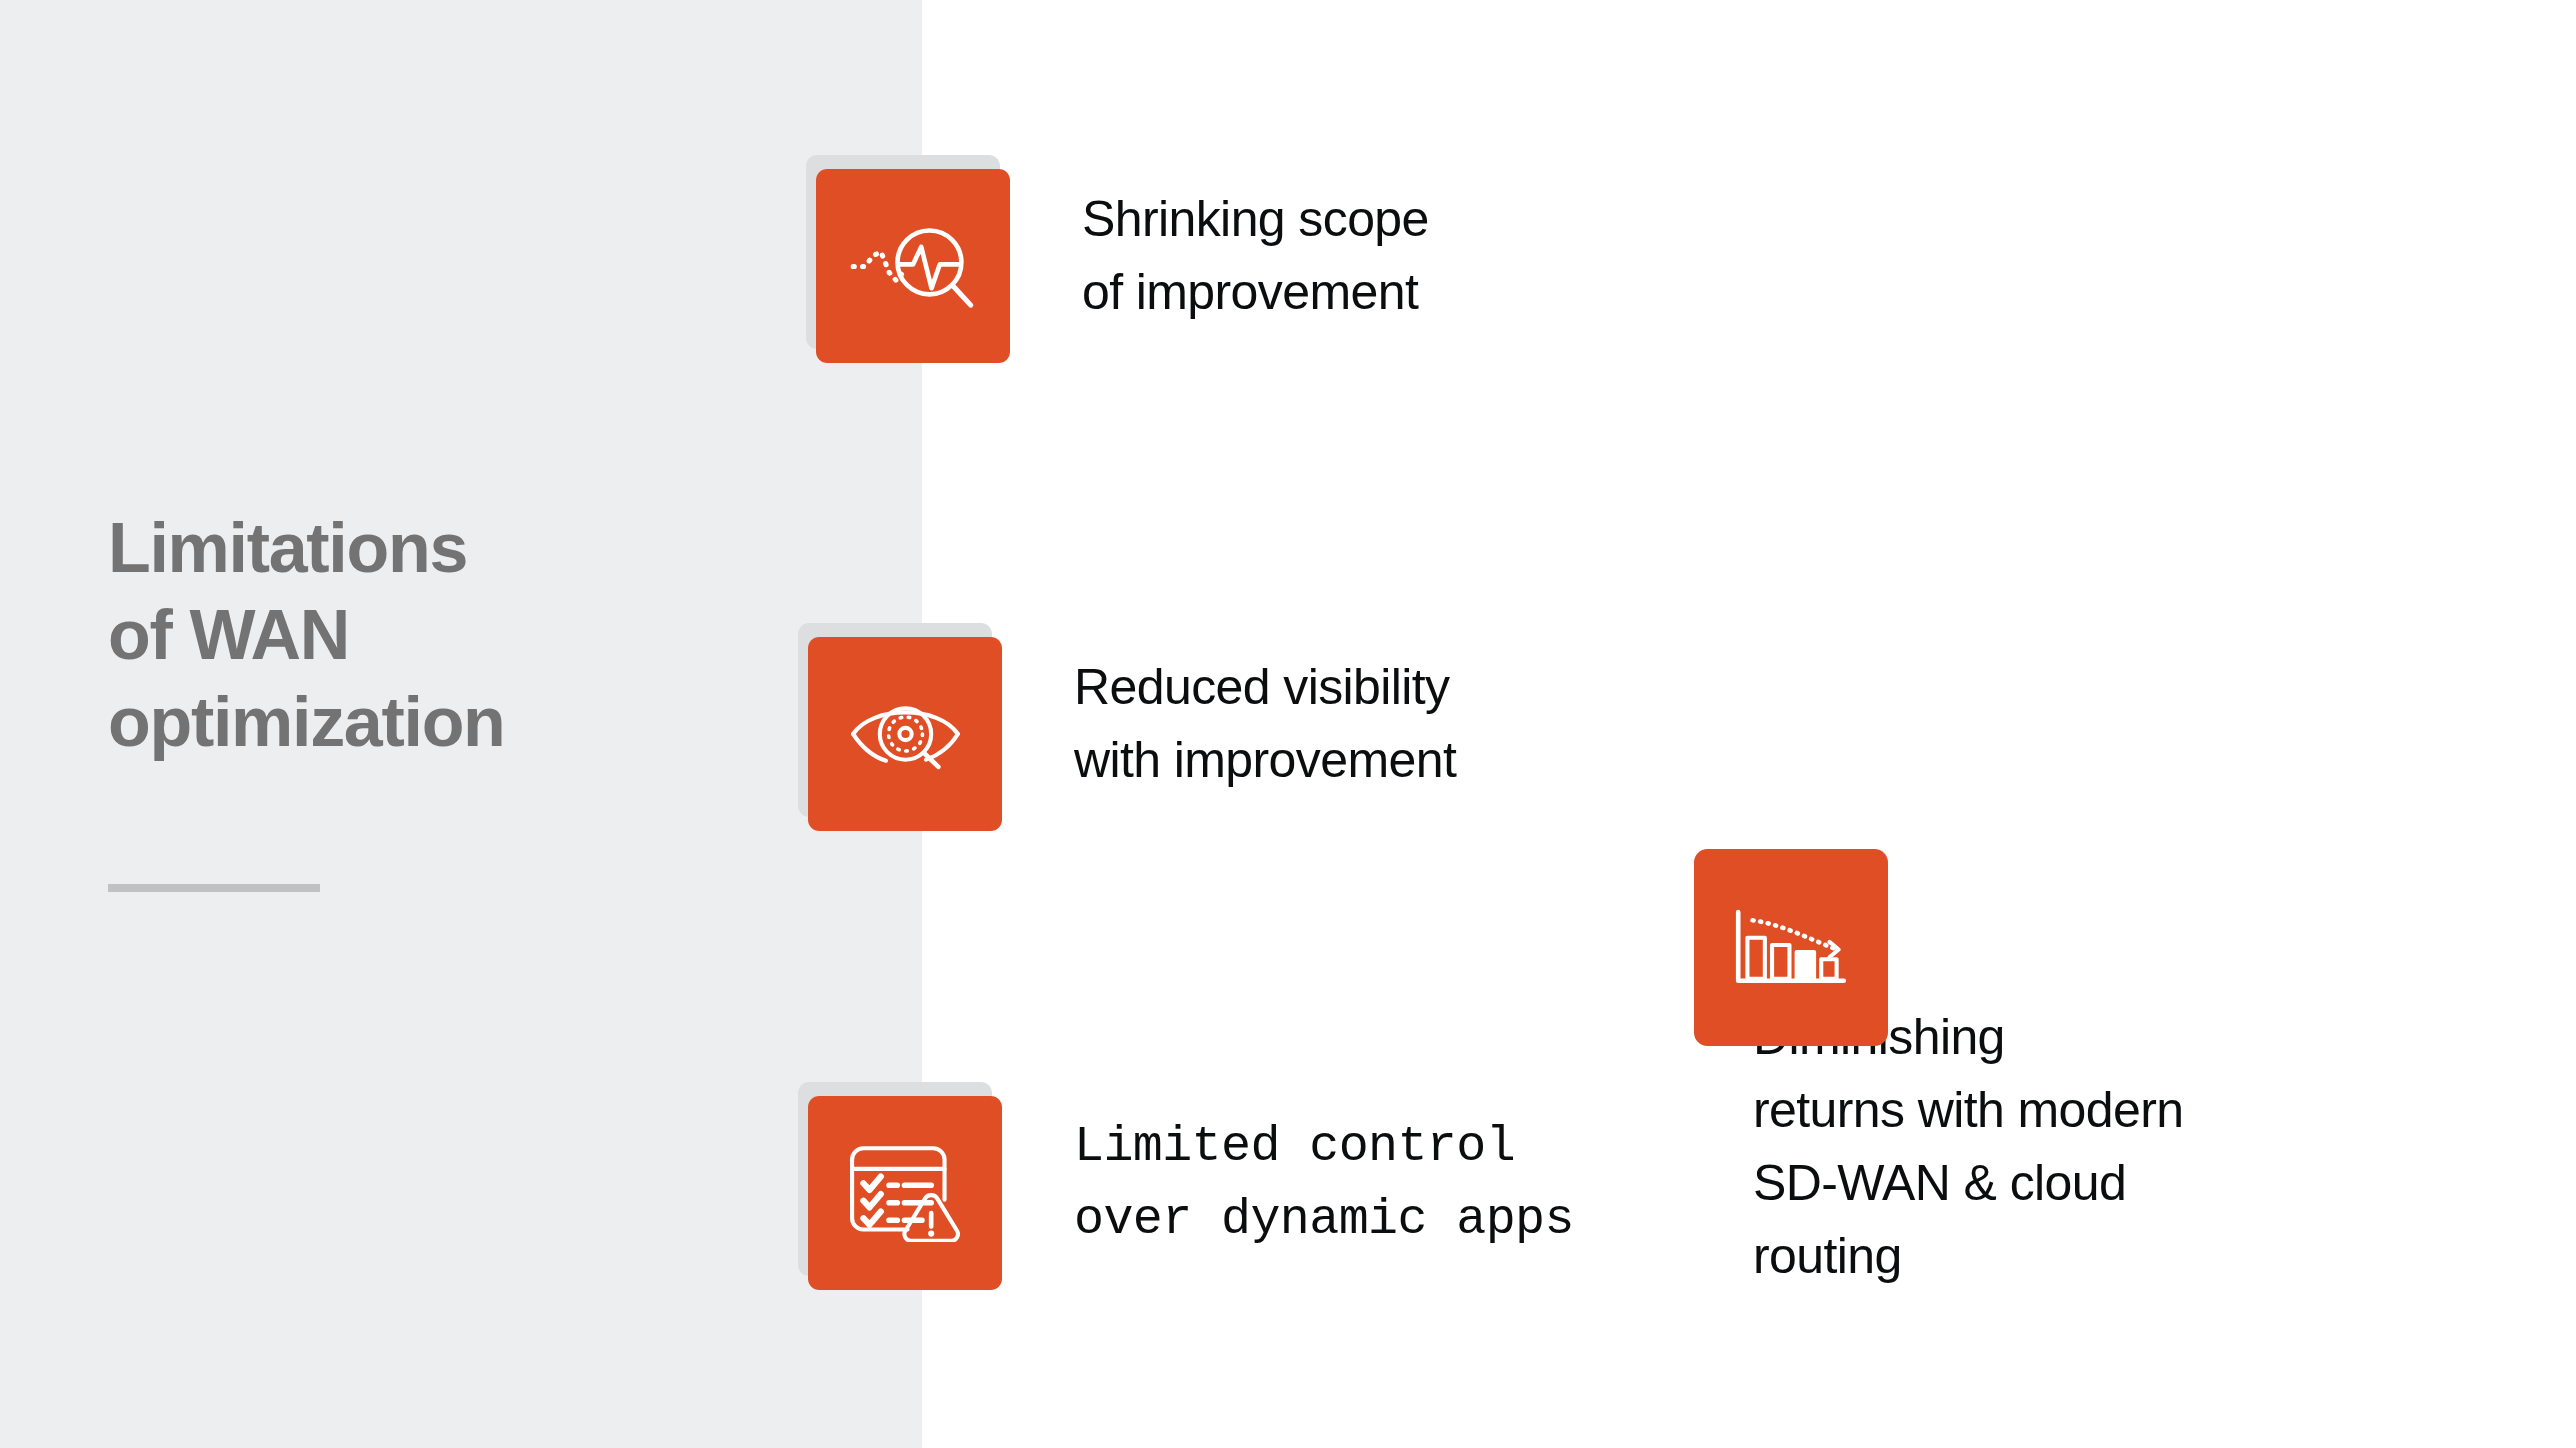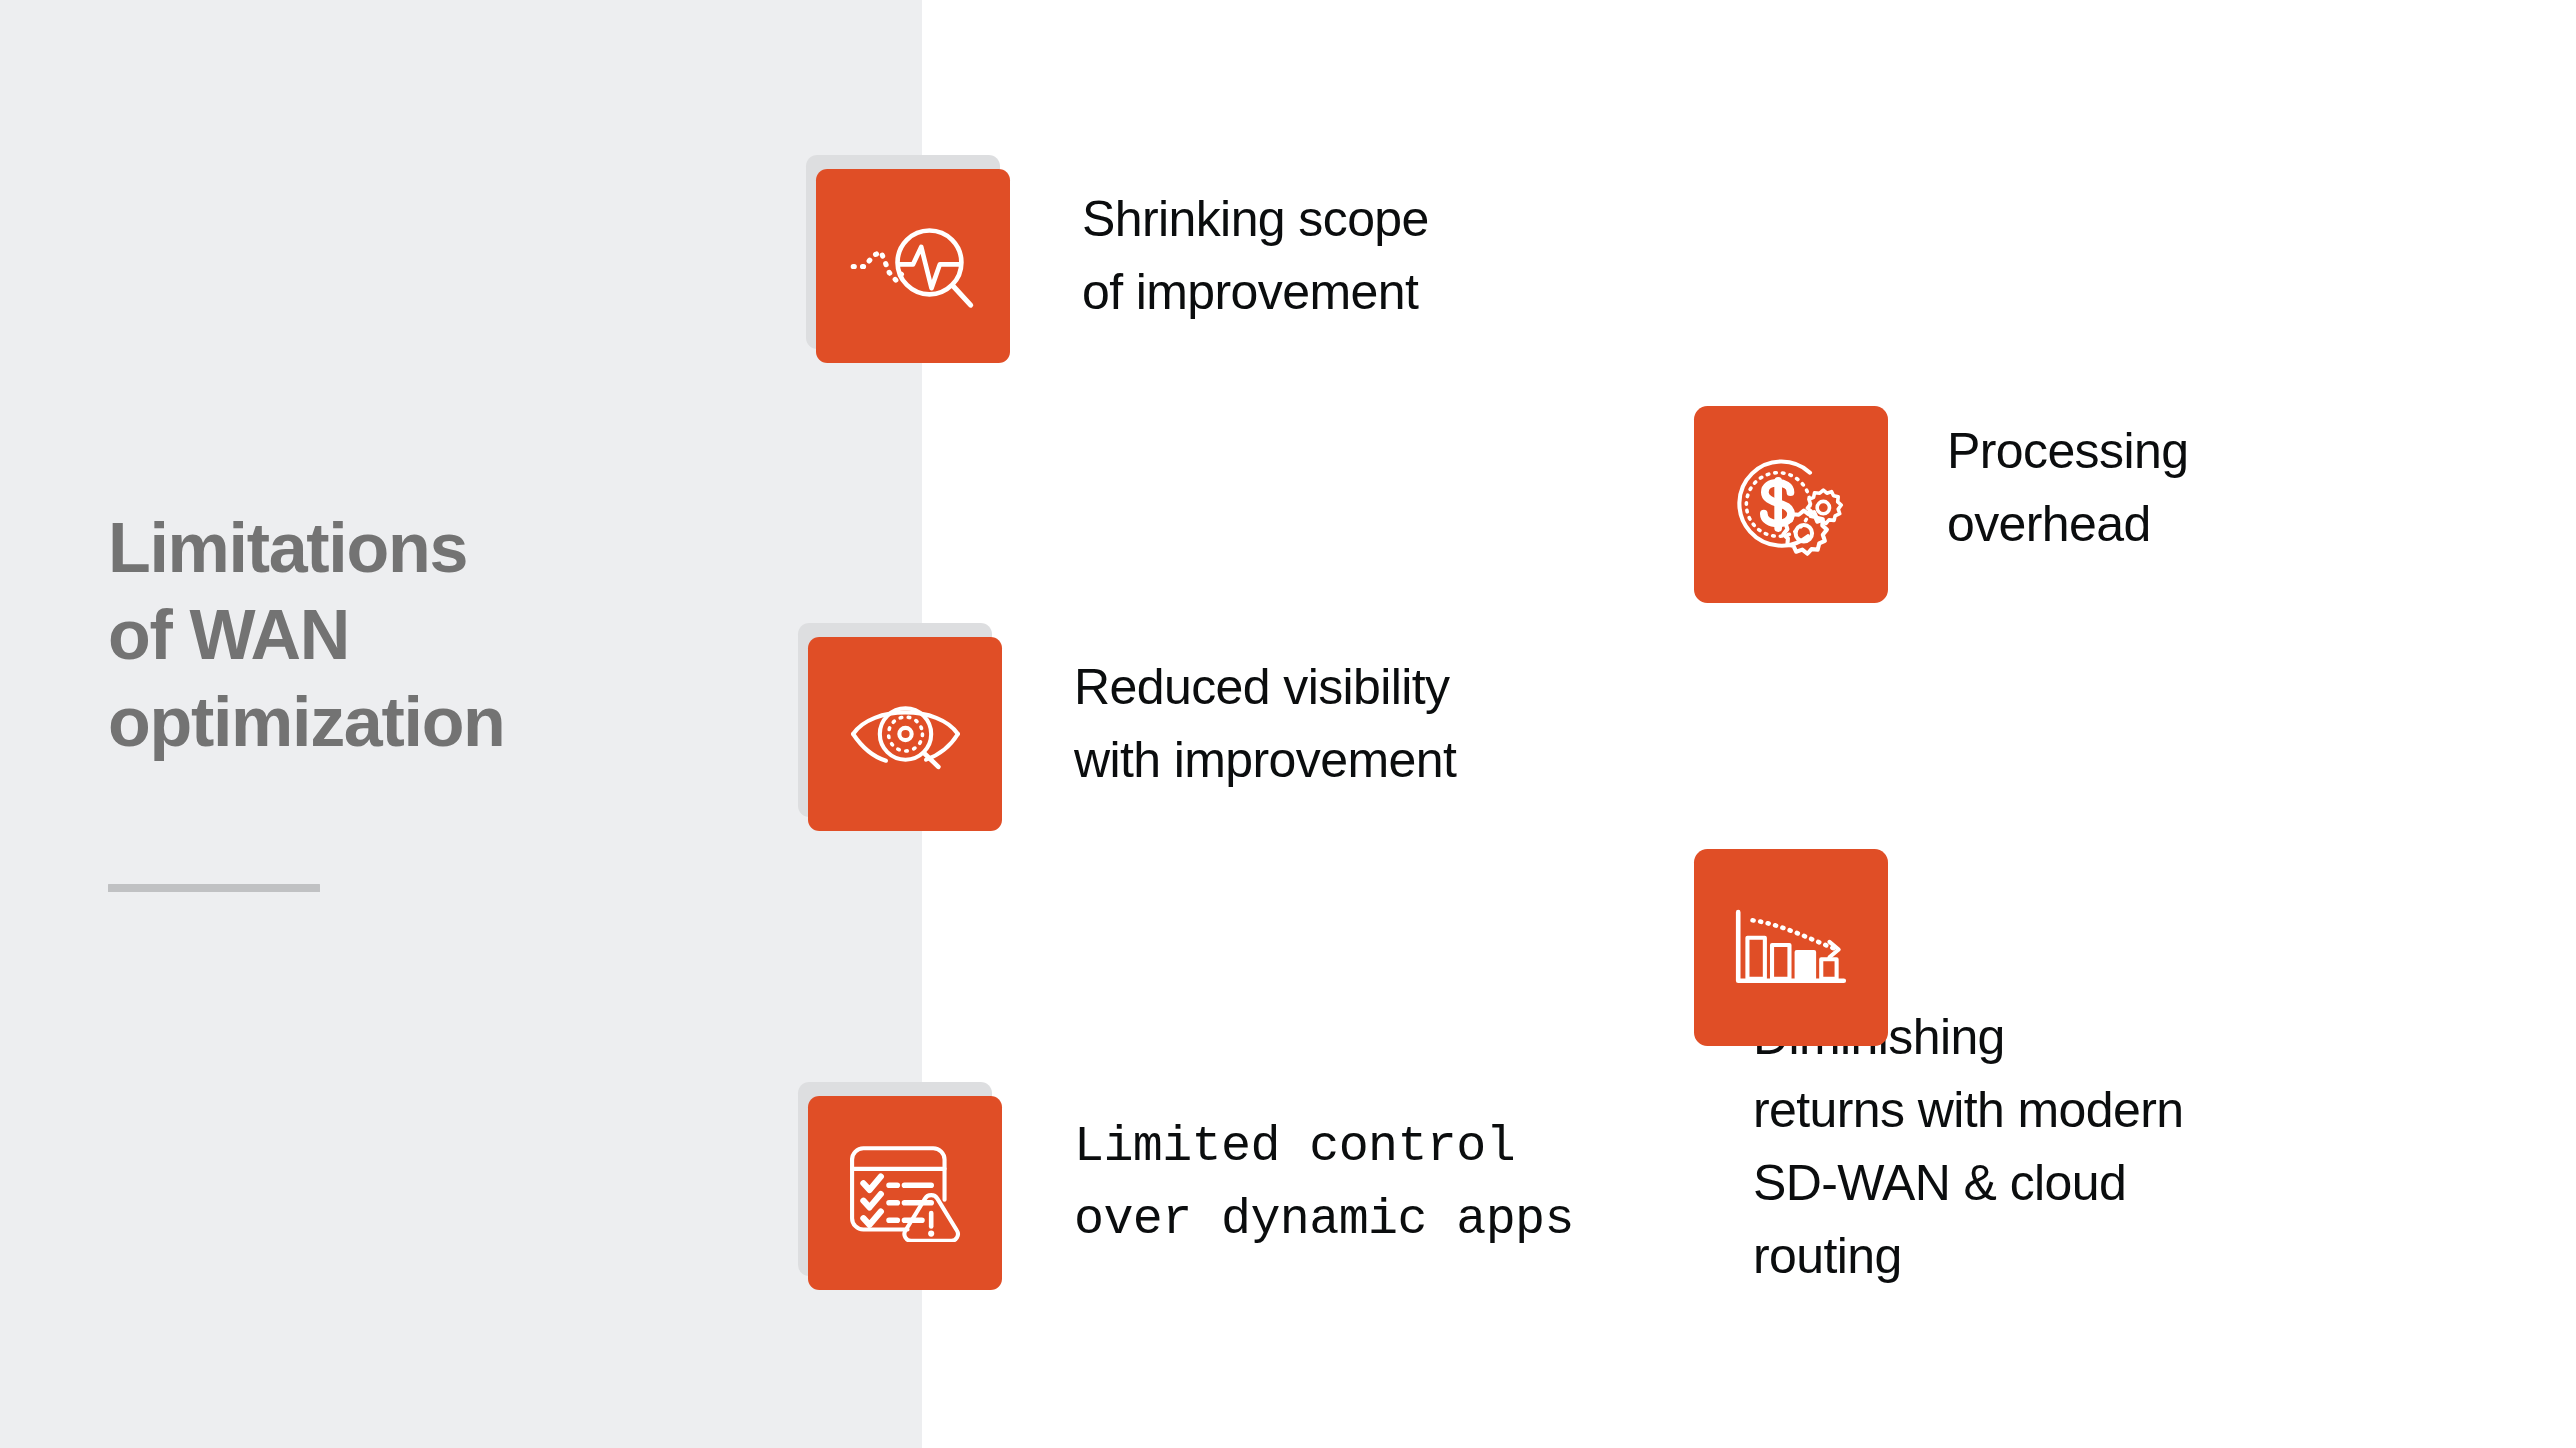--- a/index.html
+++ b/index.html
@@ -212,52 +212,20 @@
             <path d="M160 134 v26" stroke-width="9"></path>
             <circle cx="160" cy="174" r="4.5" fill="#ffffff" stroke-width="3"></circle>
           </svg>
         </span>
       </div>
     </div>
     <div class="item-label">Limited control
 over dynamic apps</div>
   </div>
 
-  <div class="item" id="item-4">
-    <div class="tile-wrap">
-      <div class="tile small">
-        <span>
-          <svg width="118" height="108" viewBox="0 0 230 210" fill="none" stroke="#ffffff" stroke-width="8" stroke-linecap="round" stroke-linejoin="round">
-
-            <path d="M152 42 A82 82 0 1 0 148 166"></path>
-
-            <circle cx="90" cy="104" r="62" stroke-dasharray="3 12" stroke-width="7"></circle>
-
-            <path d="M90 58 v92" stroke-width="15"></path>
-            <path d="M114 80 c0 -12 -12 -18 -26 -18 c-14 0 -24 7 -24 18 c0 12 12 17 25 21
-                     c14 4 26 9 26 21 c0 12 -11 19 -26 19 c-15 0 -27 -7 -27 -19" stroke-width="15"></path>
-
-            <g transform="translate(178,110)">
-              <path d="M0 -34 l7 6 l9 -3 l4 8 l9 2 l-1 10 l7 6 l-6 8 l3 9 l-9 4 l-2 9 l-10 -1
-                       l-6 7 l-8 -6 l-9 3 l-4 -9 l-9 -2 l1 -10 l-7 -6 l6 -8 l-3 -9 l9 -4 l2 -9 l10 1 z" stroke-width="7"></path>
-              <circle cx="0" cy="0" r="12" stroke-width="7"></circle>
-            </g>
-
-            <g transform="translate(140,160)">
-              <path d="M0 -44 l9 7 l11 -4 l5 11 l12 3 l-1 12 l9 8 l-8 10 l4 12 l-11 5 l-3 12 l-12 -1
-                       l-8 9 l-10 -8 l-12 4 l-5 -11 l-12 -3 l1 -12 l-9 -8 l8 -10 l-4 -12 l11 -5 l3 -12 l12 1 z" stroke-width="8"></path>
-              <circle cx="0" cy="0" r="16" stroke-width="8"></circle>
-            </g>
-          </svg>
-        </span>
-      </div>
-    </div>
-    <div class="item-label">Processing
-overhead</div>
-  </div>
 
   <div class="item" id="item-5">
     <div class="tile-wrap">
       <div class="tile small">
         <span>
           <svg width="118" height="82" viewBox="0 0 230 160" fill="none" stroke="#ffffff" stroke-width="8" stroke-linecap="round" stroke-linejoin="round">
 
             <path d="M12 10 V144 H218" stroke-width="9"></path>
 
             <rect x="30" y="60" width="34" height="80" stroke-width="8"></rect>

